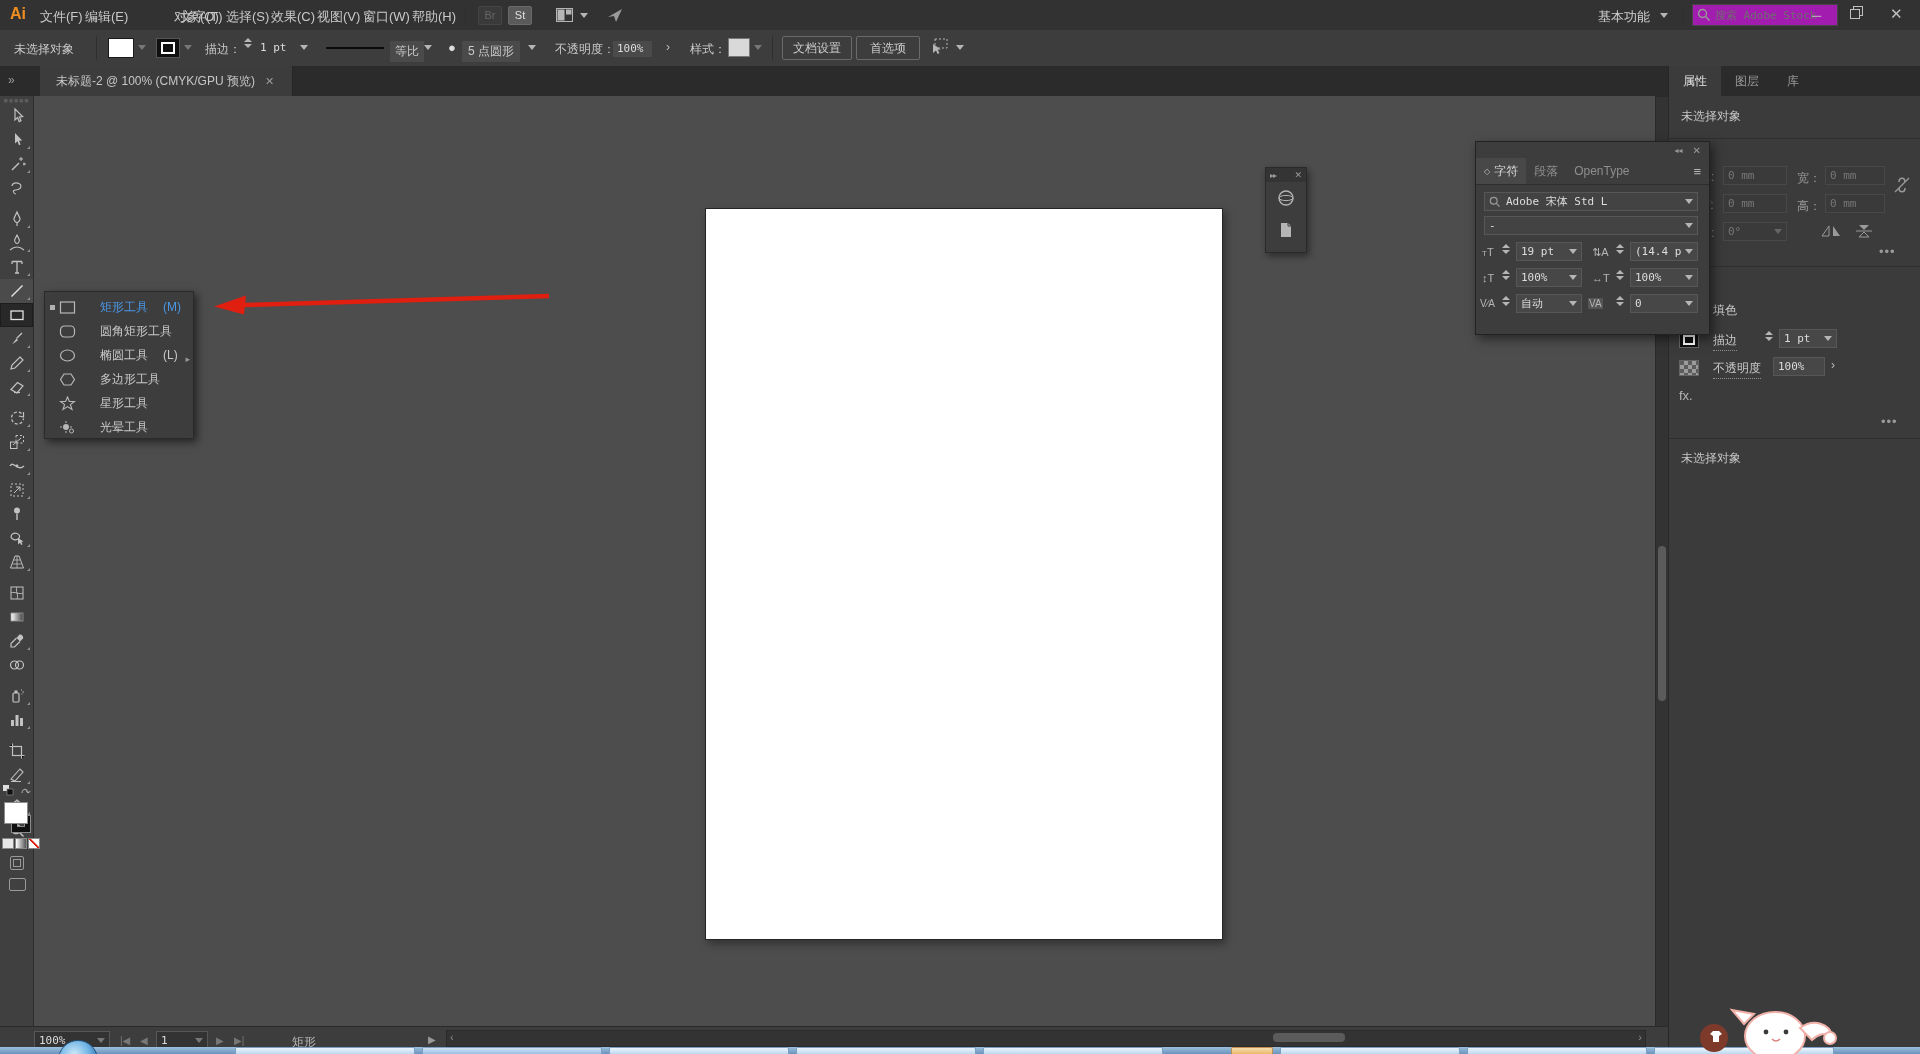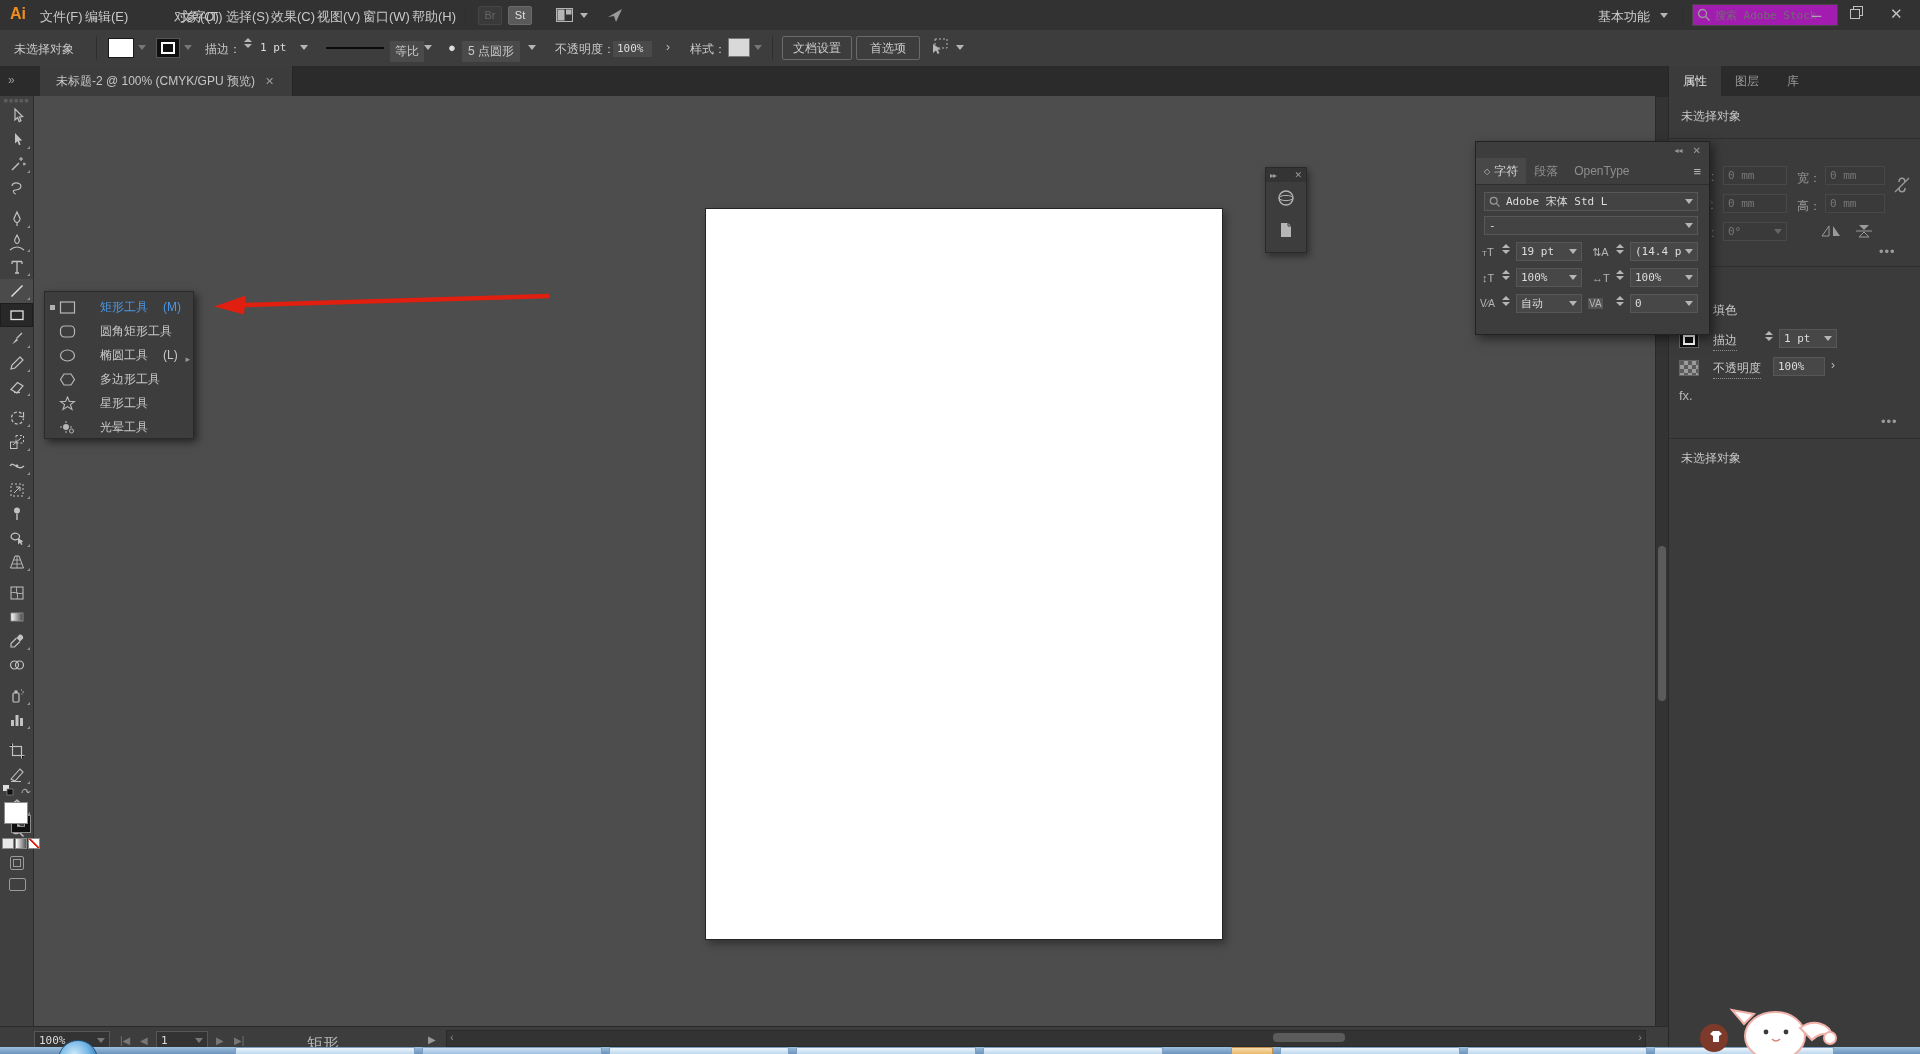--- a/index.html
+++ b/index.html
@@ -654,21 +654,21 @@
         <span class="chevd dim"></span>
     </div>
     <span class="t navarrow" style="left:120px;top:8px;">|◀</span>
     <span class="t navarrow" style="left:140px;top:8px;">◀</span>
     <div class="field t mono" style="left:156px;top:4px;width:52px;background:#333;justify-content:space-between;">
       <span>1</span>
         <span class="chevd dim"></span>
     </div>
     <span class="t navarrow" style="left:216px;top:8px;">▶</span>
     <span class="t navarrow" style="left:234px;top:8px;">▶|</span>
-    <span class="t" style="left:307px;top:7px;color:#b5b5b5;font-size:16px;text-decoration:underline;">矩形</span>
+    <span class="t" style="left:292px;top:7px;color:#b5b5b5;font-size:12px;text-decoration:underline;">矩形</span>
     <span class="t" style="left:428px;top:7px;color:#9a9a9a;font-size:10px;">▶</span>
     <div class="scrolltrack" style="left:446px;top:3px;width:1198px;height:15px;">
       <span style="position:absolute;left:3px;top:0px;color:#8a8a8a;font-size:11px;">‹</span>
       <span style="position:absolute;right:3px;top:0px;color:#8a8a8a;font-size:11px;">›</span>
       <div class="scrollthumb" style="left:826px;top:2px;width:72px;height:9px;"></div>
     </div>
   </div>
 
   <svg class="abs" style="left:1692px;top:1002px;z-index:310;" width="150" height="52" viewBox="0 0 150 52">
     <circle cx="22" cy="36" r="14" fill="#7d3a2b"></circle>

